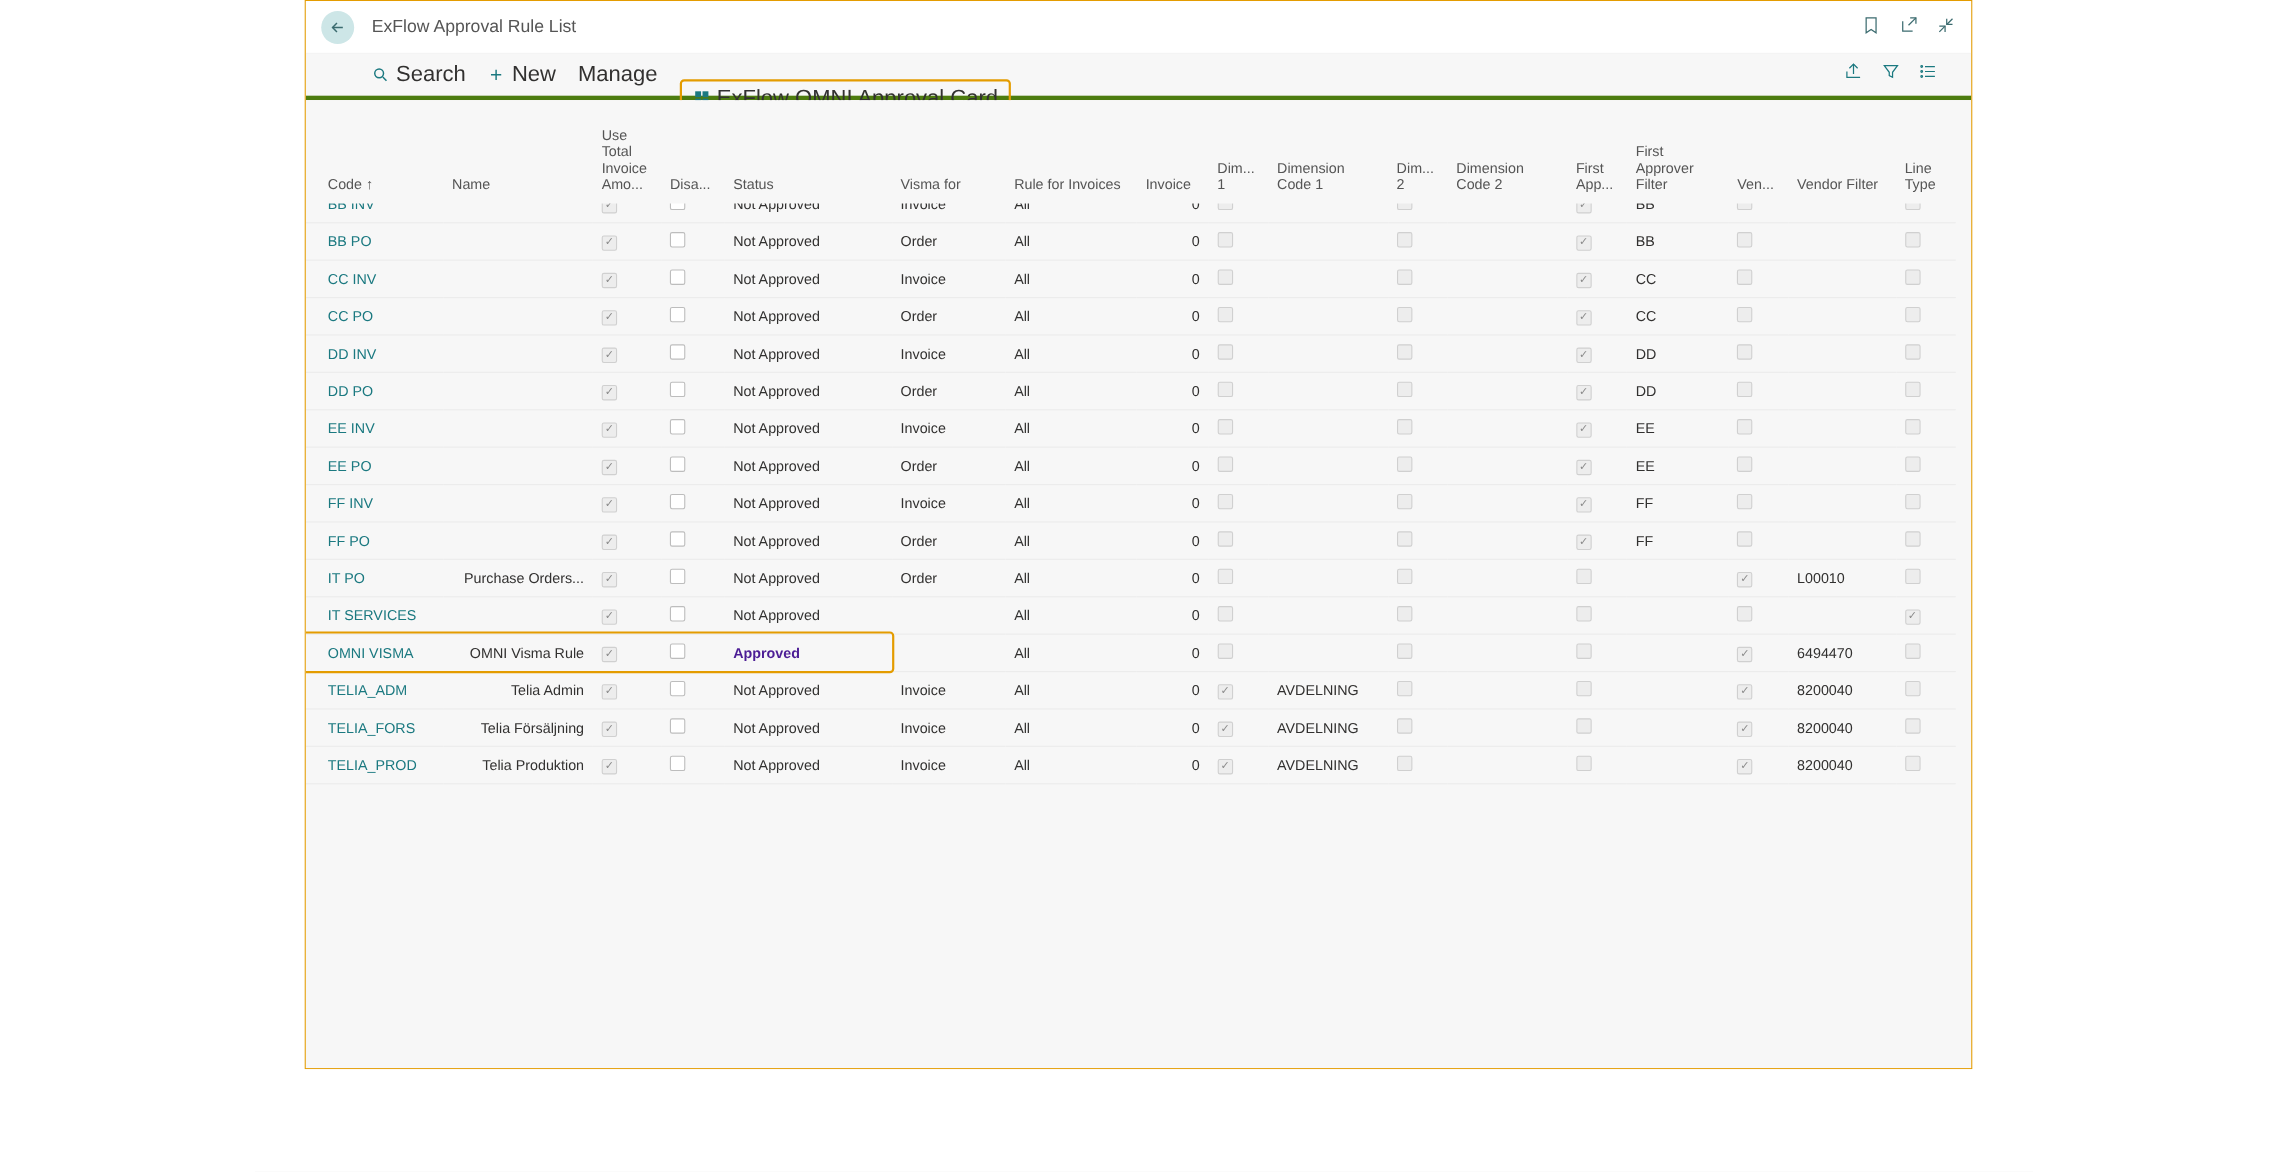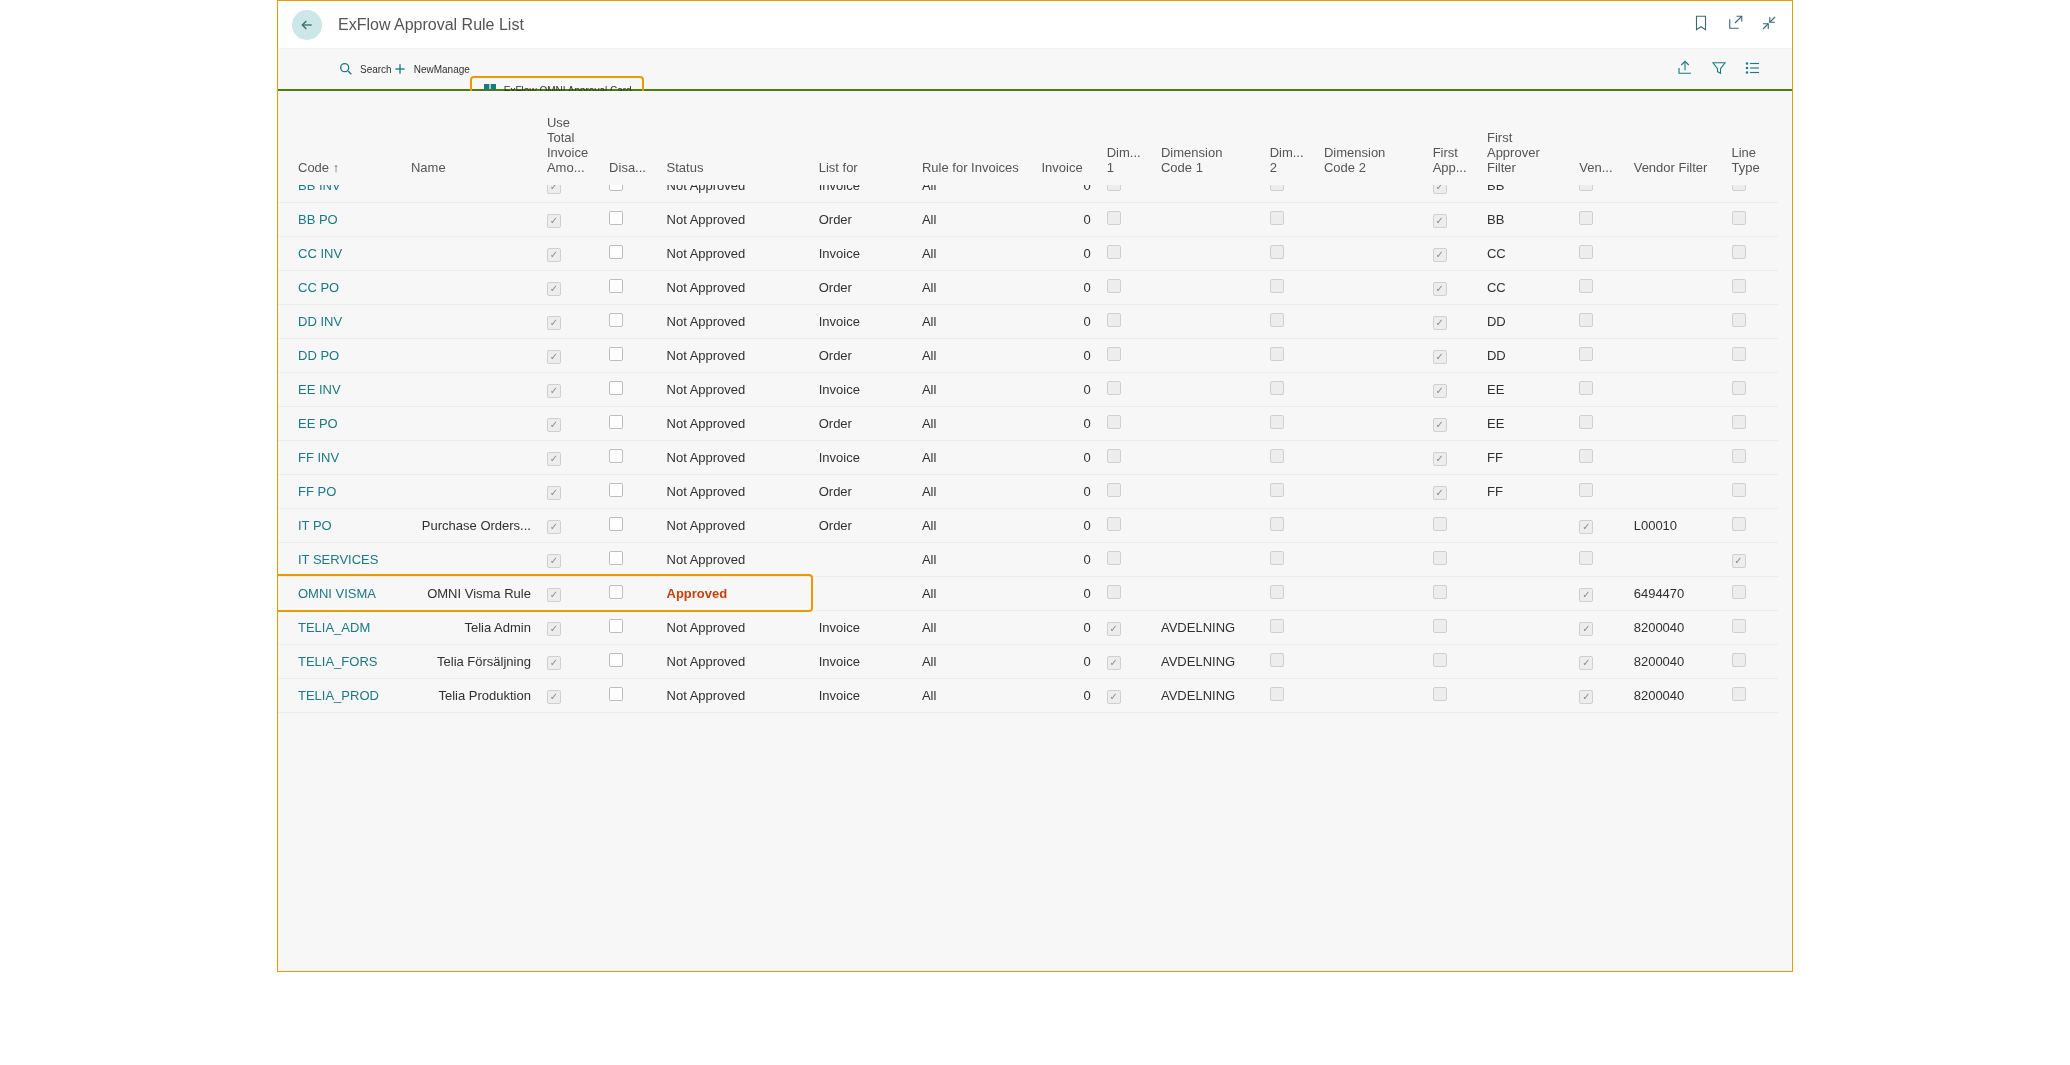--- a/index.html
+++ b/index.html
@@ -41,25 +41,26 @@
     color:#555;
   }
   .header-spacer{flex:1;}
   .header-icons{display:flex; gap:16px; align-items:center; color:#3b6b6f;}
   .header-icons .icon{cursor:pointer;}
 
   
   .actionbar {
     height:42px;
     background:#f7f7f7;
-    border-bottom:2px solid #4d7c0f;
+    border-bottom:4px solid #4d7c0f;
     display:flex;
     align-items:center;
     padding:0 30px 0 60px;
-    font-size:10px;
+    gap:20px;
+    font-size:20px;
     color:#323130;
   }
   .actionbar .item{display:flex;align-items:center;gap:6px;cursor:pointer;}
   .actionbar .teal svg{stroke:#1b7980;}
   .actionbar .teal{color:#323130;}
   .actionbar .search-label{color:#323130;}
   .actionbar .highlighted{
     border:2px solid #e49c00;
     border-radius:4px;
     padding:4px 10px;
@@ -91,21 +92,21 @@
     background:#f7f7f7;
     position:sticky; top:16px;
   }
   .grid tbody td{
     padding:8px 8px;
     border-bottom:1px solid #ececec;
     background:#f7f7f7;
     white-space:nowrap;
   }
   .code-link{color:#1b7980; cursor:pointer;}
-  .status-approved{color:#c2410c; font-weight:600;}
+  .status-approved{color:#4c1d95; font-weight:600;}
   .num{ text-align:right; }
   .chk{
     width:14px;height:14px;border:1px solid #bdbdbd;
     border-radius:2px;display:inline-flex;
     align-items:center;justify-content:center;
     background:#fff;
   }
   .chk.disabled{background:#ededed;border-color:#d0d0d0;}
   .chk.checked::after{
     content:"✓"; font-size:10px; color:#8a8a8a; line-height:1;
@@ -236,21 +237,21 @@
 
   <div class="table-wrap" id="table-wrap">
     <table class="grid">
       <thead>
         <tr>
           <th class="col-code"><span>Code ↑</span></th>
           <th class="col-name">Name</th>
           <th class="col-use">Use Total Invoice Amo...</th>
           <th class="col-dis">Disa...</th>
           <th class="col-status">Status</th>
-          <th class="col-rulefor">List for</th>
+          <th class="col-rulefor">Visma for</th>
           <th class="col-ruleinv">Rule for Invoices</th>
           <th class="col-priority num">Invoice</th>
           <th class="col-dim1">Dim... 1</th>
           <th class="col-dimc1">Dimension Code 1</th>
           <th class="col-dim2">Dim... 2</th>
           <th class="col-dimc2">Dimension Code 2</th>
           <th class="col-firstapp">First App...</th>
           <th class="col-firstappf">First Approver Filter</th>
           <th class="col-ven">Ven...</th>
           <th class="col-venf">Vendor Filter</th>

